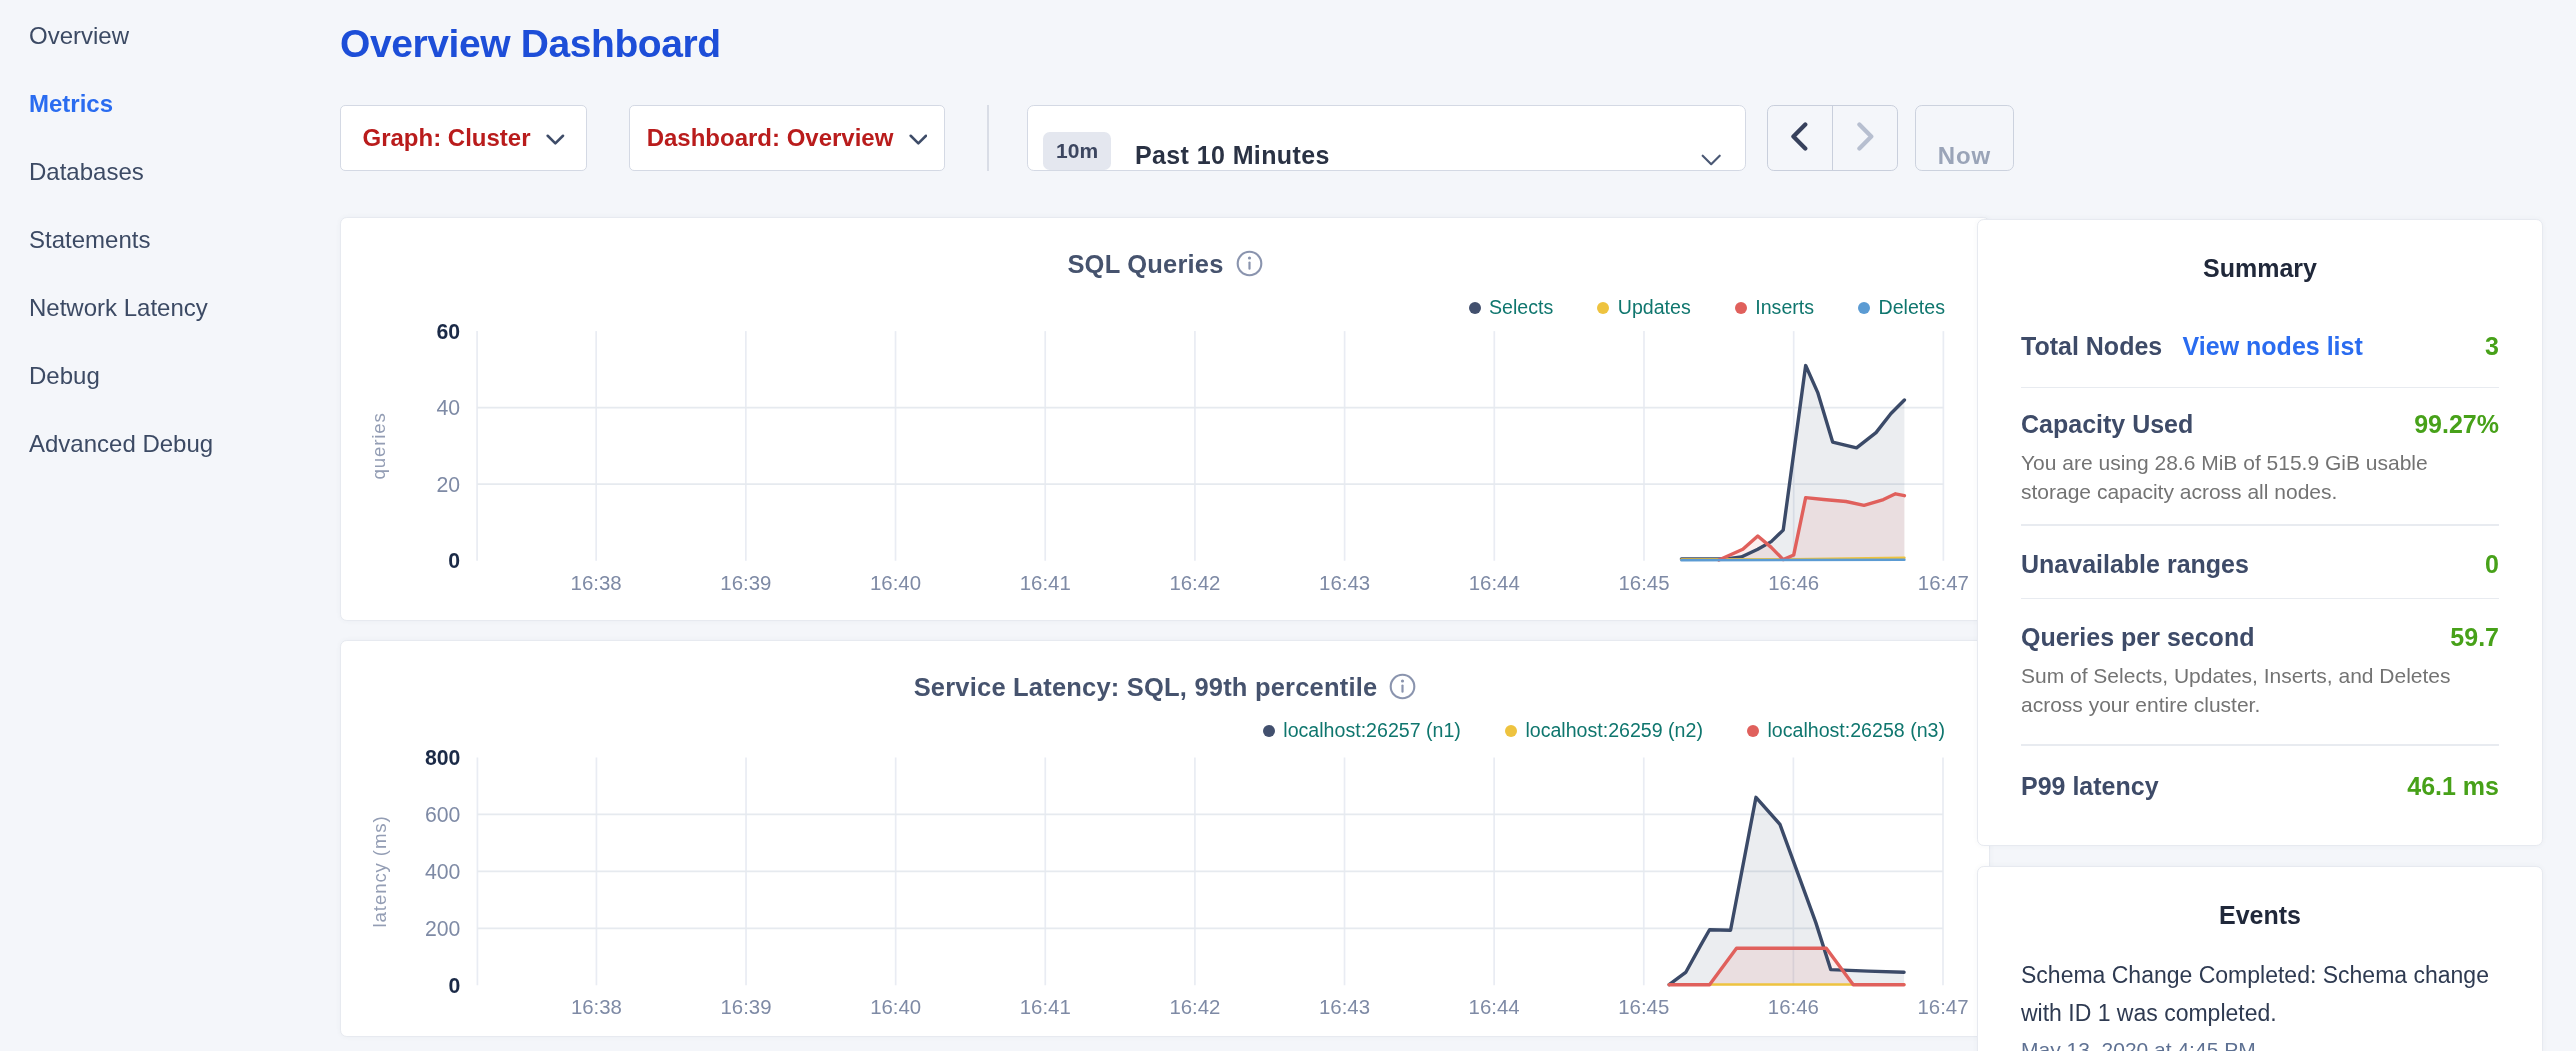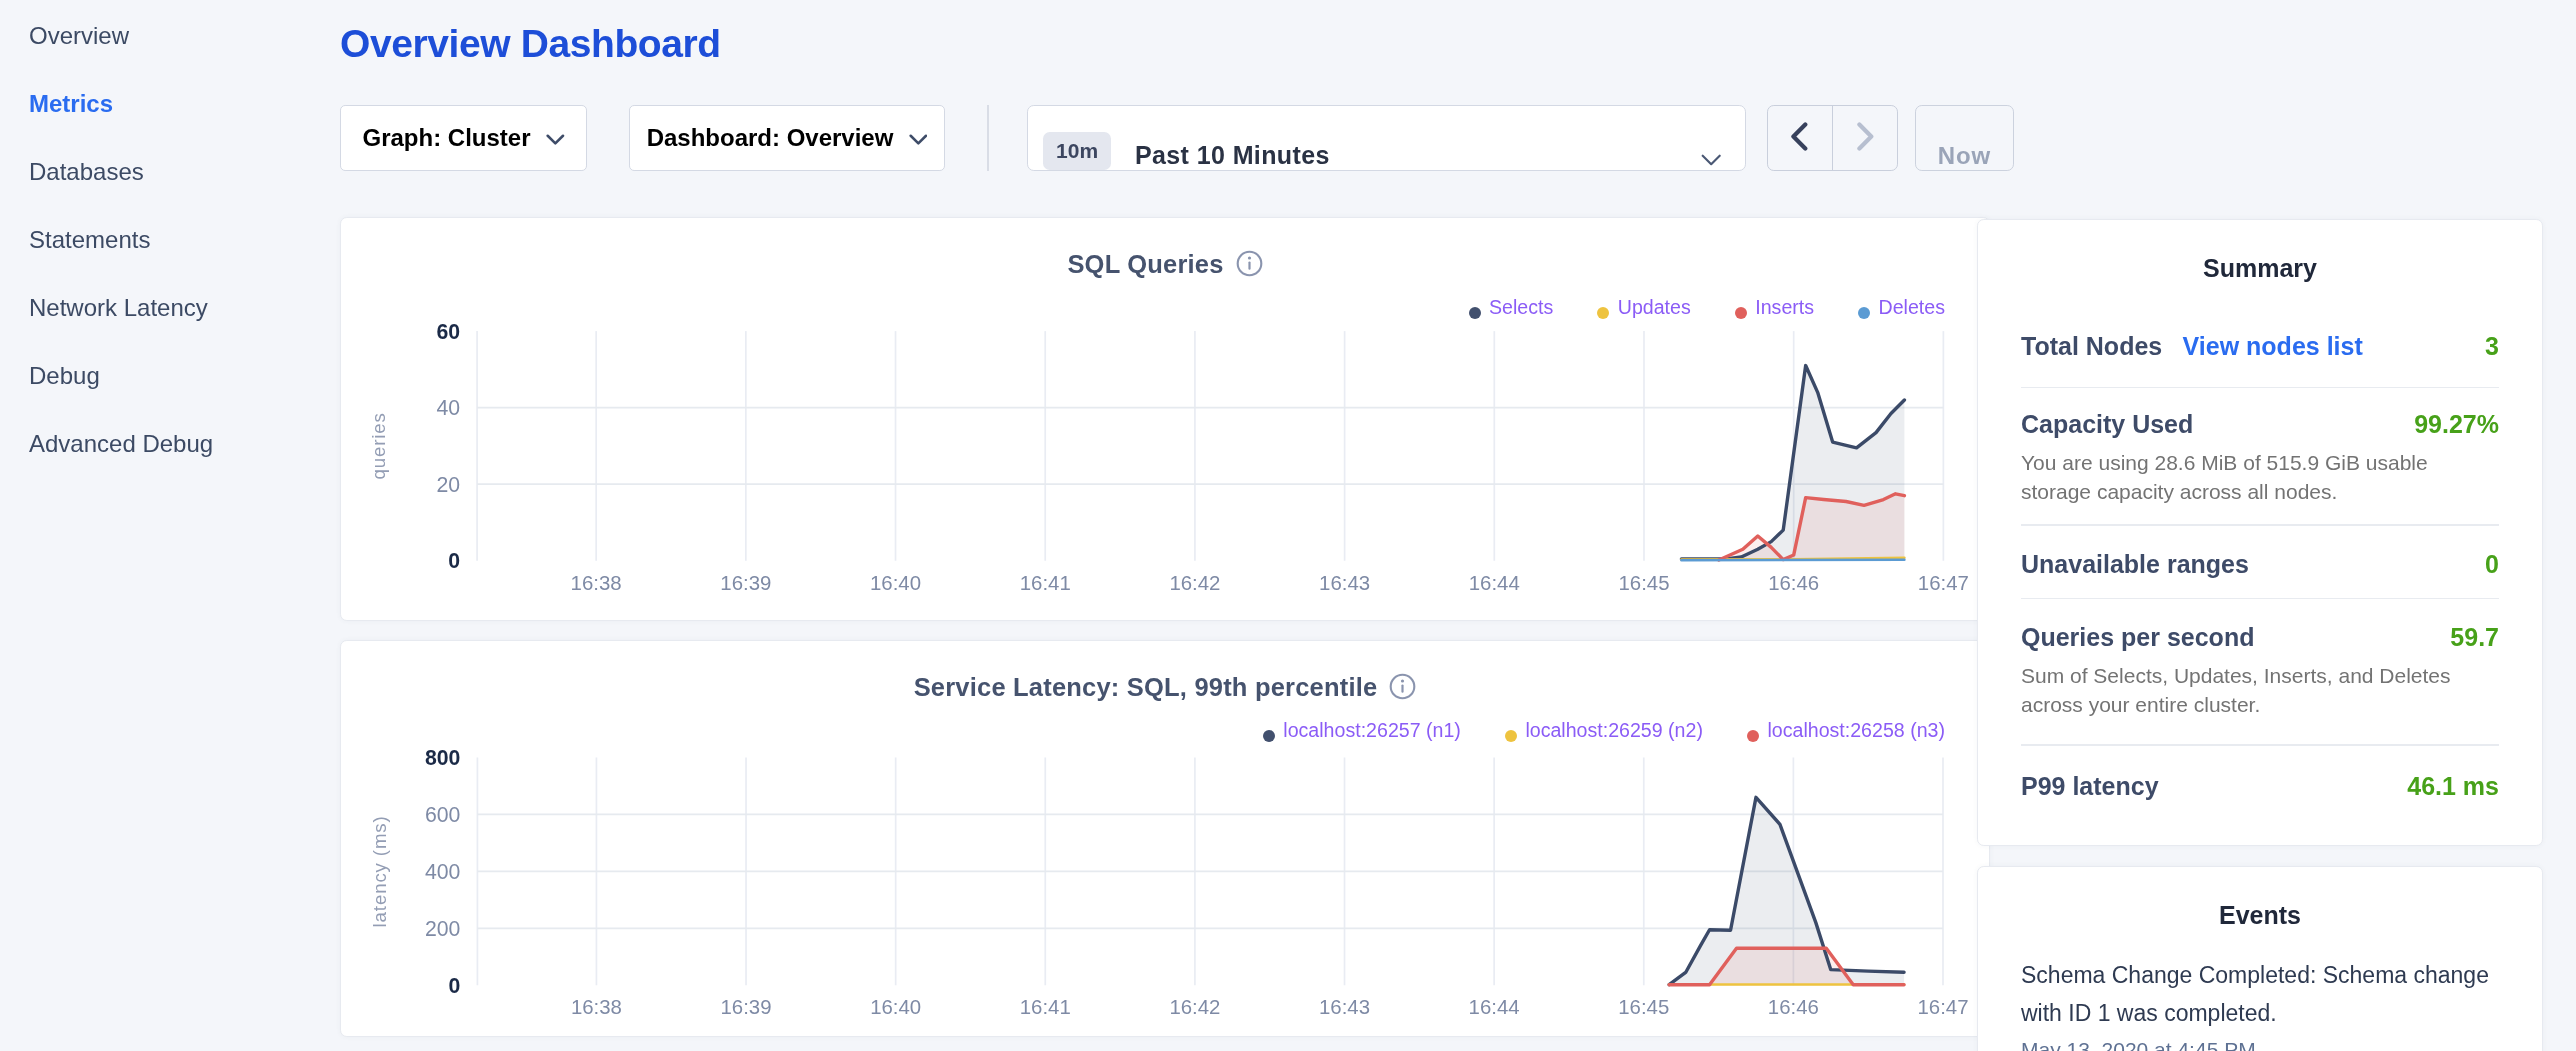--- a/index.html
+++ b/index.html
@@ -19,21 +19,21 @@
   
   .page-title{
     position:absolute;left:340px;top:22px;margin:0;
     font-size:39px;font-weight:600;color:#1d4ed8;letter-spacing:-0.4px;
   }
   
   .ctrl{position:absolute;top:105px;height:66px;box-sizing:border-box;}
   .dropdown{
     background:#fff;border:1.7px solid #d4d9e4;border-radius:5.1px;
     display:flex;align-items:center;justify-content:center;gap:15.3px;
-    font-size:24px;font-weight:600;color:#000000;cursor:pointer;
+    font-size:24px;font-weight:600;color:#b91c1c;cursor:pointer;
   }
   #dd-graph{left:340px;width:247px;}
   #dd-dashboard{left:629px;width:316px;}
   .vdivider{position:absolute;left:987px;top:105px;width:1.7px;height:66px;background:#d9dde6;}
   .timebox{
     left:1027px;width:719px;background:#fff;border:1.7px solid #d4d9e4;border-radius:6.8px;
     display:flex;align-items:flex-end;cursor:pointer;
   }
   .time-badge{
     margin-left:15.3px;background:#e4e7ef;border-radius:6.8px;padding:6.8px 12.8px;
@@ -60,21 +60,21 @@
   #card-chart-0{left:340px;top:217px;width:1650px;height:404px;}
   #card-chart-1{left:340px;top:640px;width:1650px;height:397px;}
   .chart-title-row{
     position:absolute;left:0;right:0;top:31px;height:31px;
     display:flex;align-items:center;justify-content:center;gap:12px;
   }
   .chart-title{font-size:25.5px;font-weight:700;color:#46536e;letter-spacing:0.2px;}
   .legend{
     position:absolute;top:78px;right:44px;display:flex;gap:44px;align-items:center;
   }
-  .legend-item{display:flex;align-items:flex-end;gap:8.5px;font-size:19.6px;color:#8b5cf6;}
+  .legend-item{display:flex;align-items:center;gap:8.5px;font-size:19.6px;color:#0f766e;}
   .legend-dot{width:12px;height:12px;border-radius:50%;display:inline-block;}
   .chart-svg{position:absolute;left:0;top:0;}
   svg{font-family:"Liberation Sans", sans-serif;}
   
   .side-card{
     position:absolute;left:1977px;width:566px;background:#fff;
     border:0.9px solid #e7eaf0;border-radius:6.8px;box-shadow:0 0 5.1px rgba(60,70,100,0.05);
     box-sizing:border-box;padding:0 43px;
   }
   #summary-card{top:219px;height:627px;}

